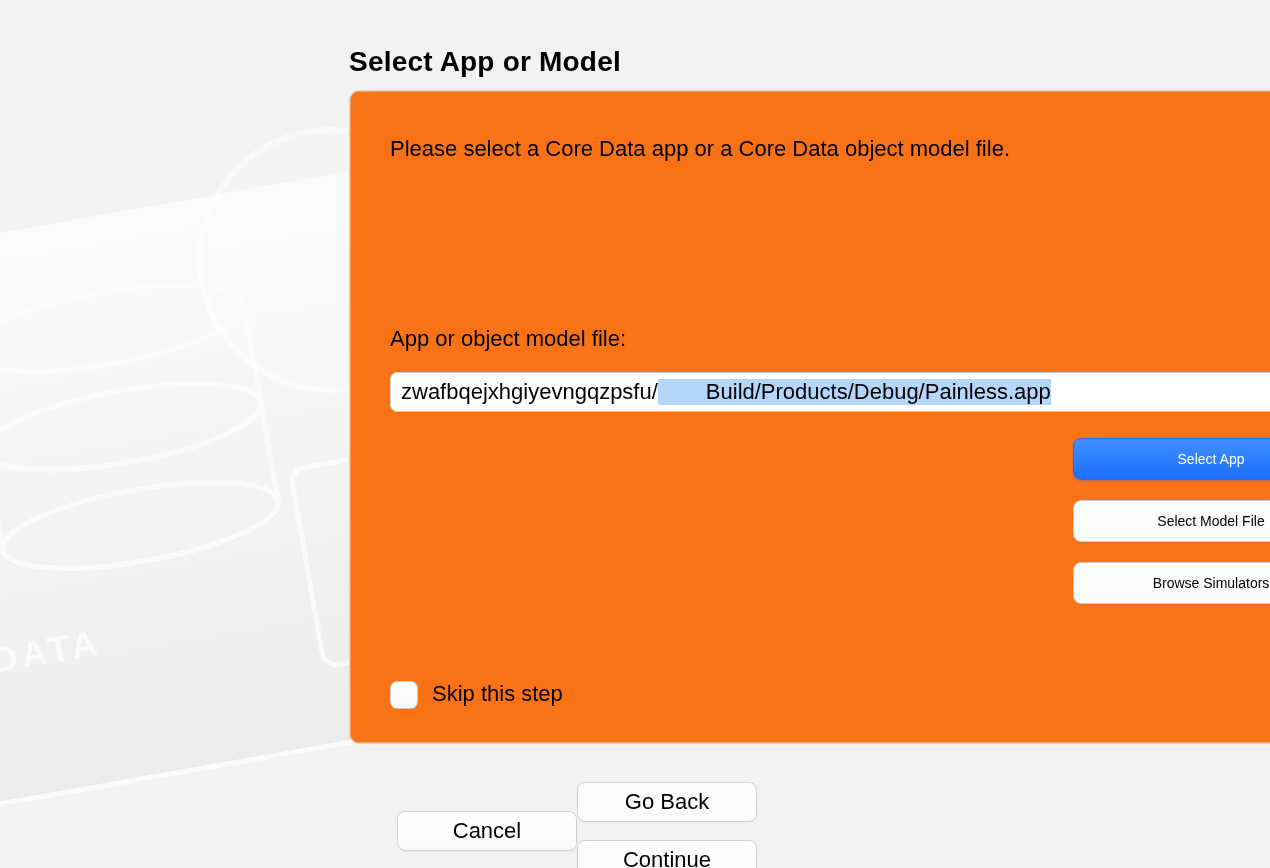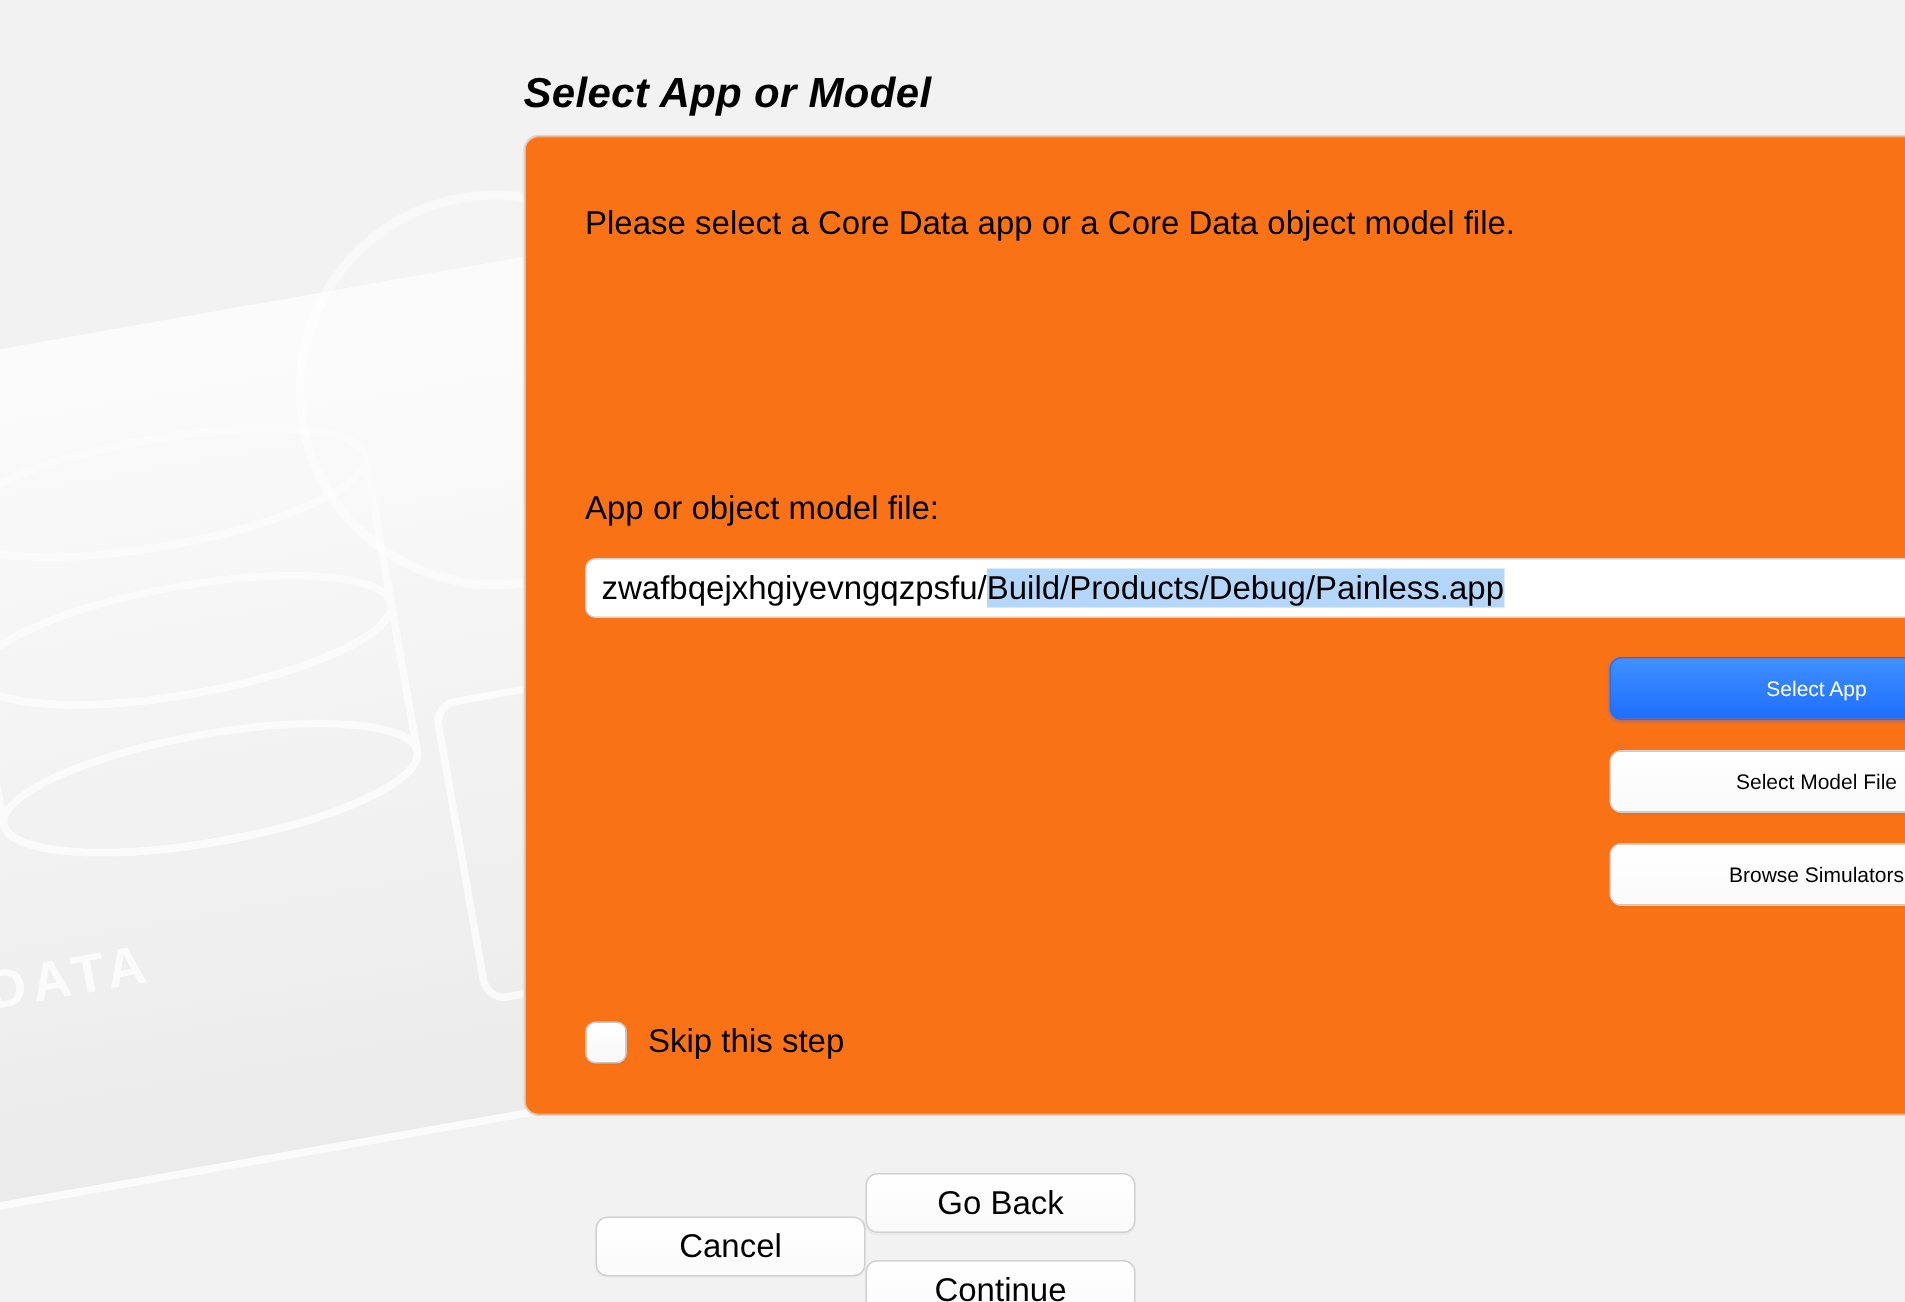--- a/index.html
+++ b/index.html
@@ -21,21 +21,20 @@
   .bg-art svg { position: absolute; }
 
   .header-title {
     position: absolute;
     left: 349px;
     top: 46px;
     font-size: 28px;
     font-weight: 700;
     letter-spacing: 0.2px;
     color: #000;
-    font-style: italic;
   }
 
   .panel {
     position: absolute;
     left: 349px;
     top: 90px;
     width: 1041px;
     height: 654px;
     background: #f97316;
     border: 1px solid #d7d7d7;
@@ -71,20 +70,21 @@
     color: #000;
     padding: 4px 10px;
     display: flex;
     align-items: center;
     white-space: nowrap;
     overflow: hidden;
     cursor: text;
   }
   .path-input .sel {
     background: #b4d6fb;
+    padding-left: 48px;
   }
 
   .button-stack {
     margin-top: 26px;
     display: flex;
     flex-direction: column;
     align-items: flex-end;
     gap: 20px;
   }
 

